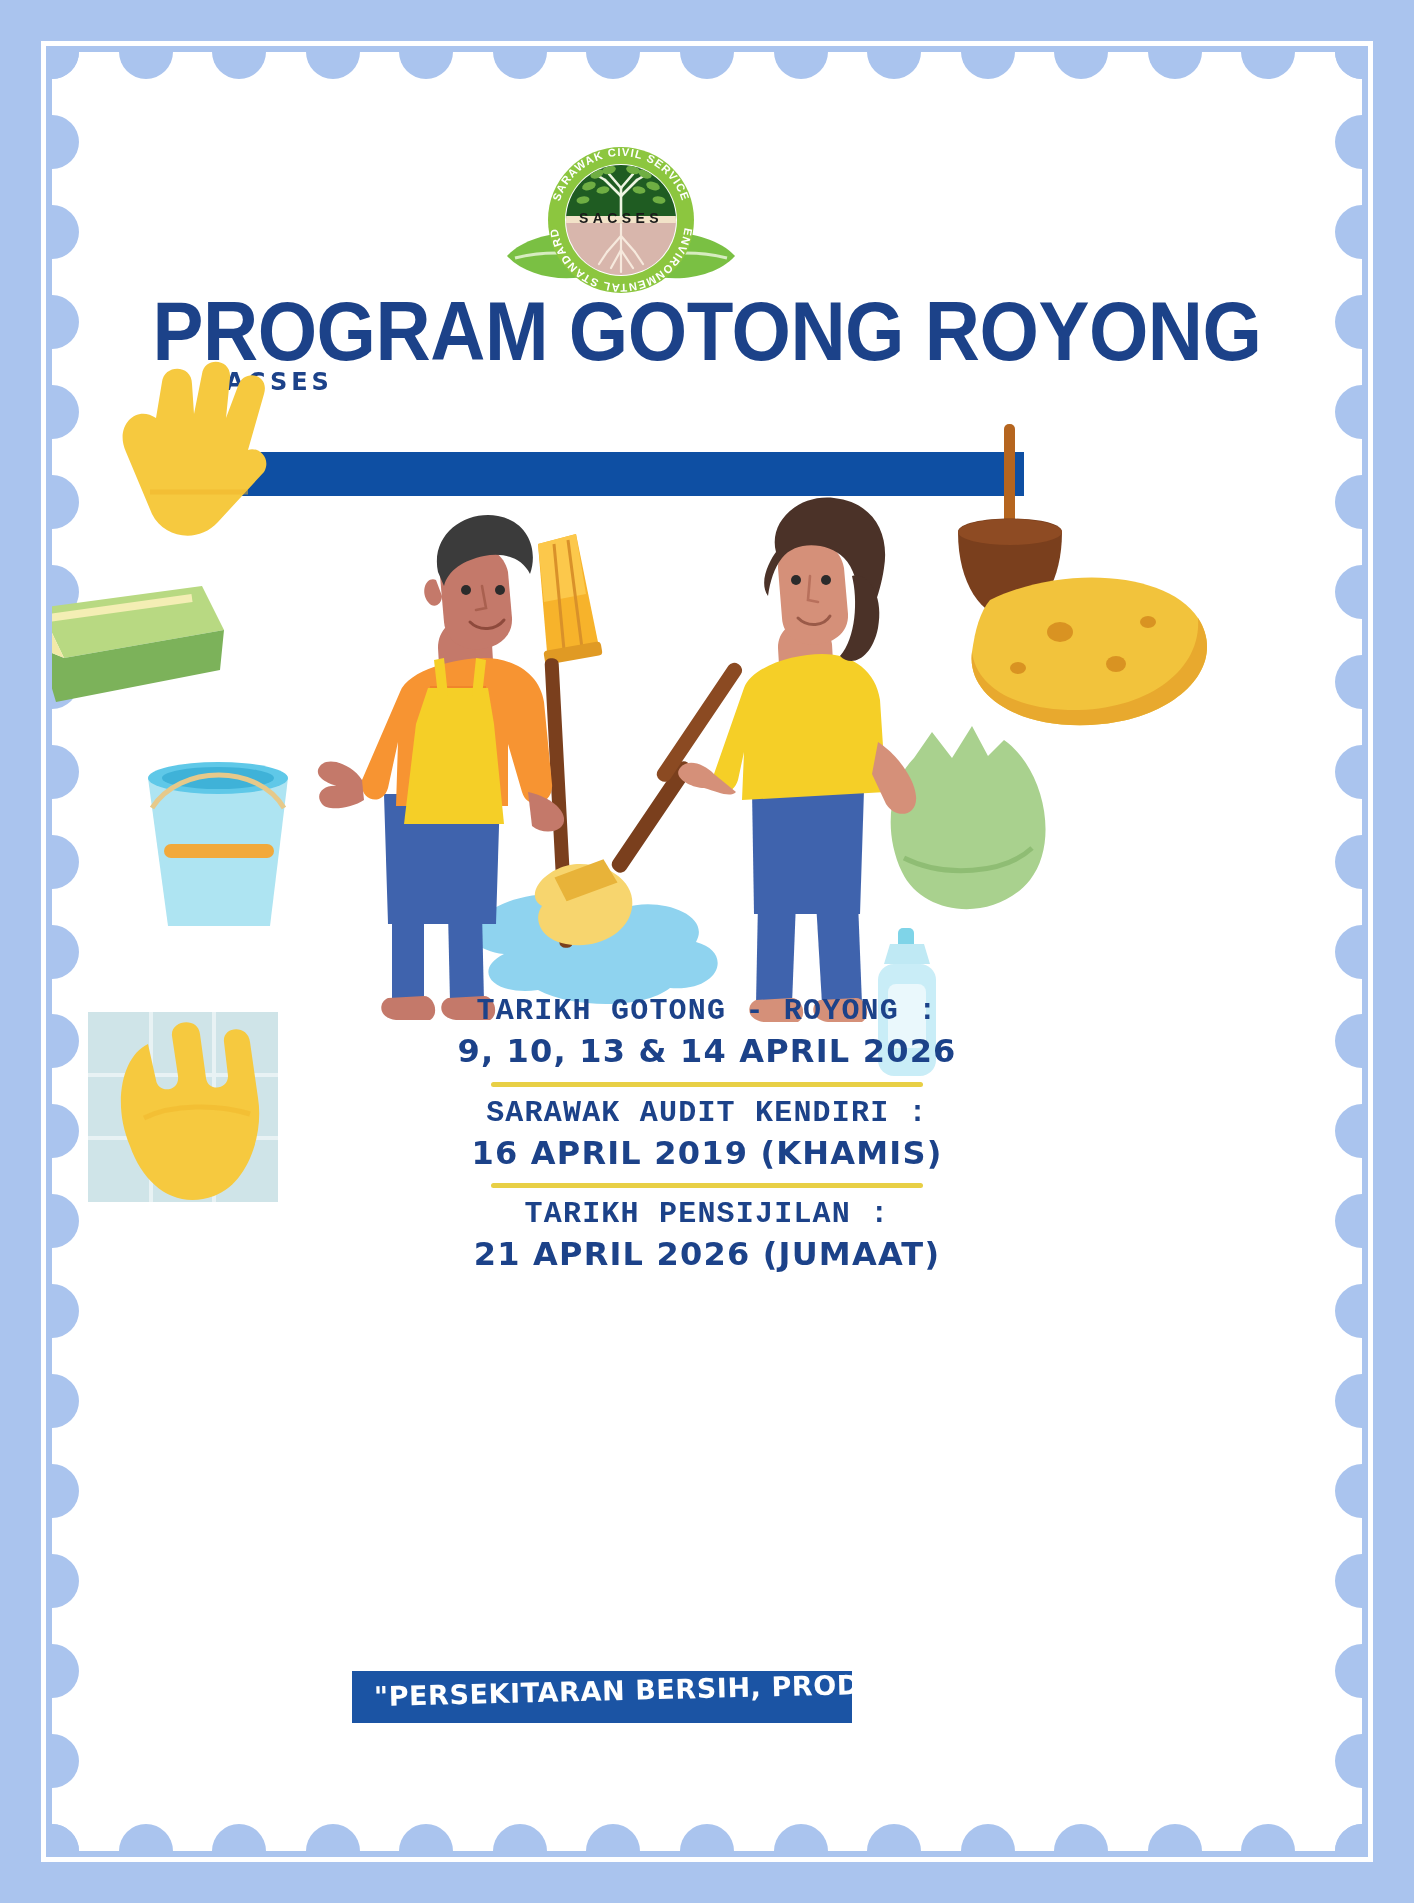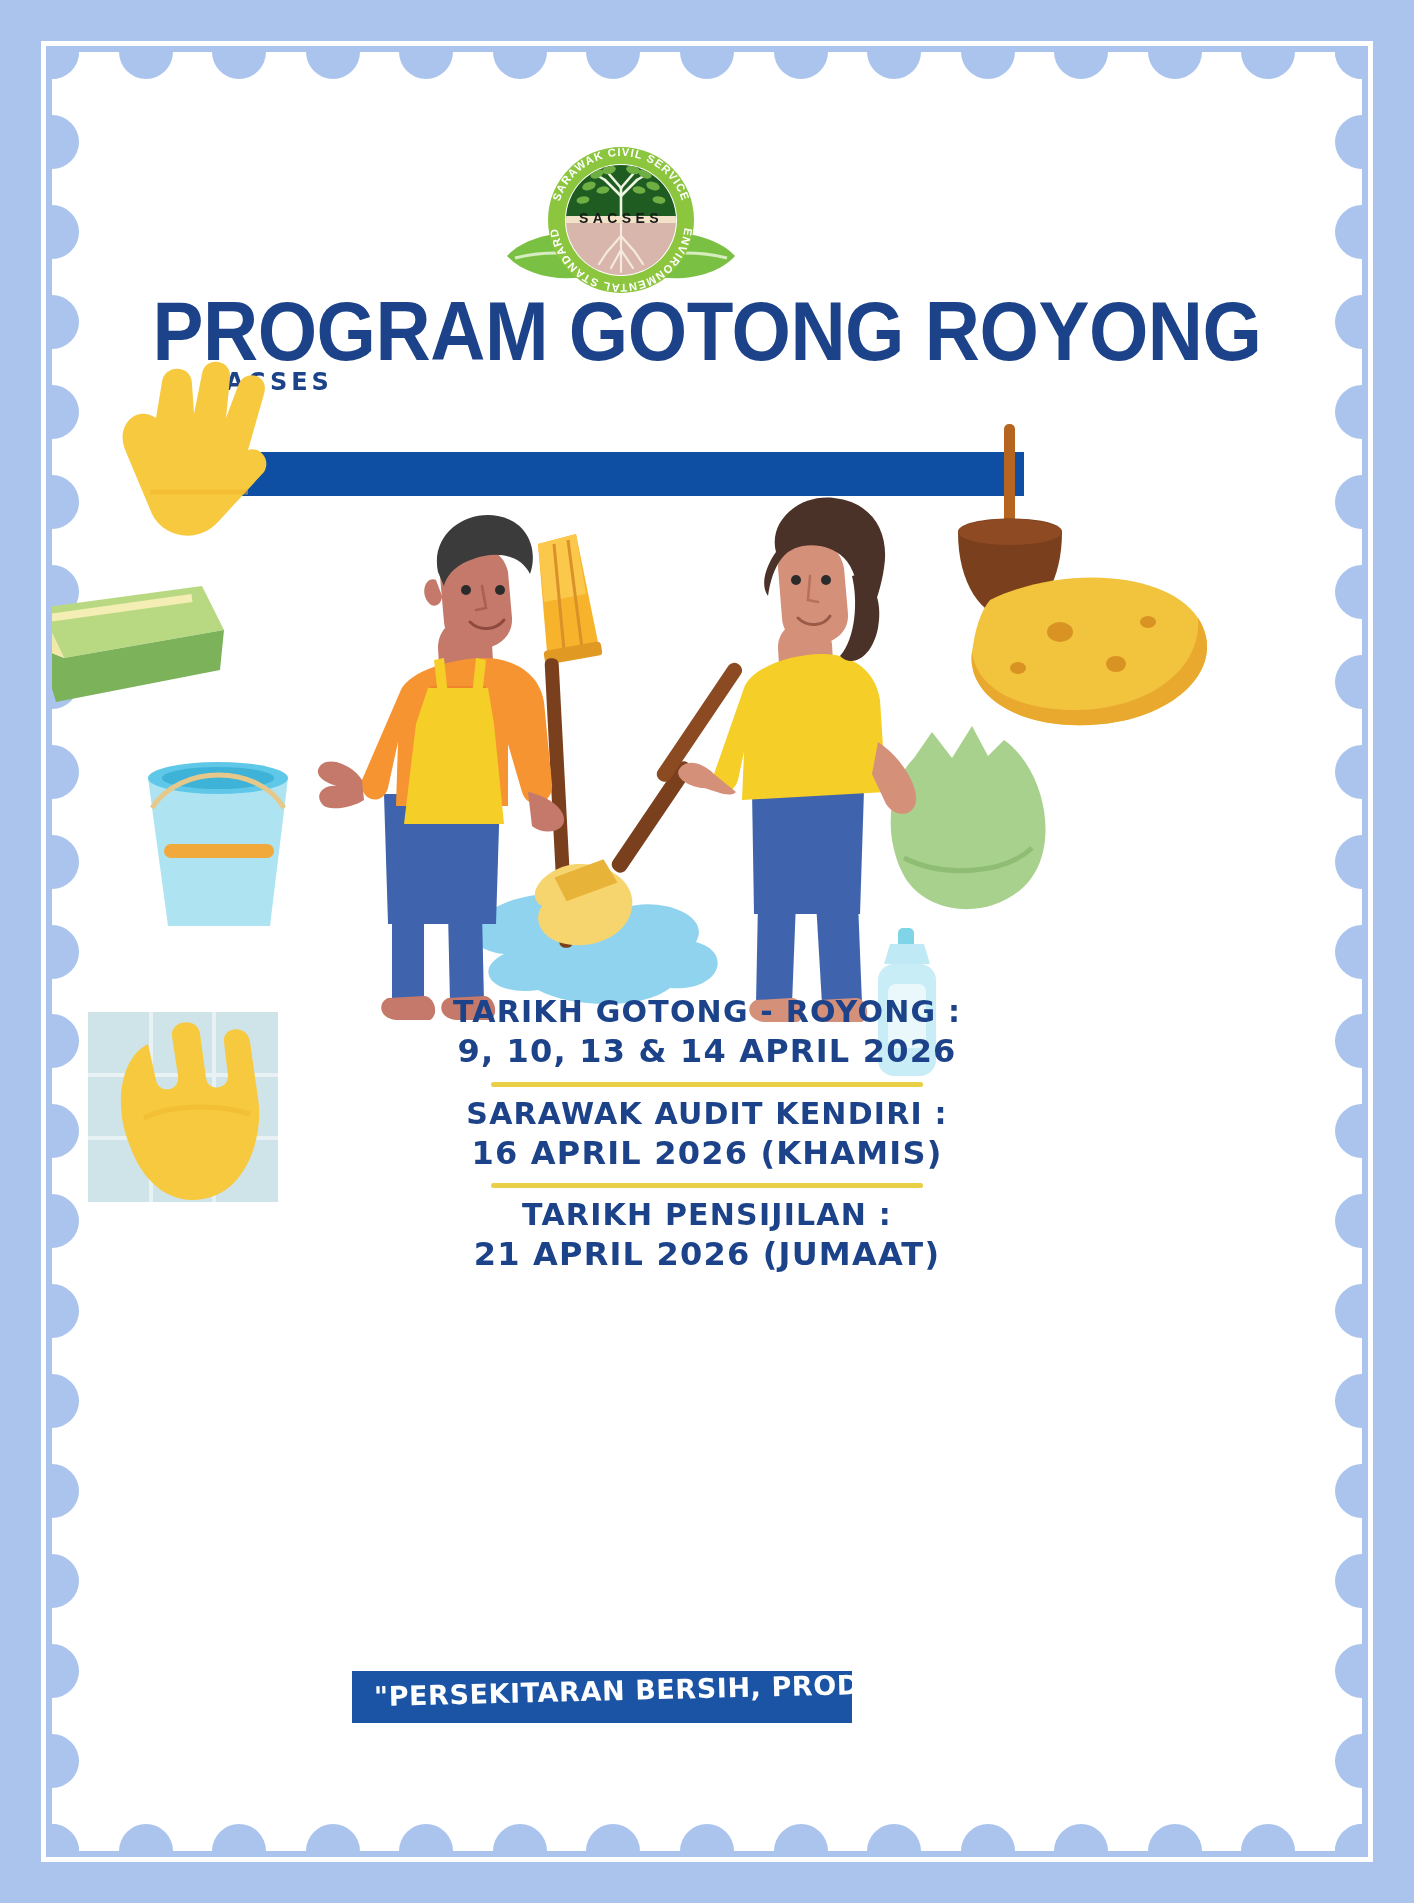--- a/index.html
+++ b/index.html
@@ -83,21 +83,21 @@
   #stage{position:absolute;left:0;top:0;width:1310px;height:1799px;pointer-events:none;}
 
   
   #dates{
     position:absolute;left:255px;top:940px;width:800px;
     text-align:center;color:#1c4289;
     font-family:"DejaVu Sans",sans-serif;
     font-weight:700;
     letter-spacing:1.2px;
   }
-  .d-label{font-size:30px;line-height:1.30;}
+  .d-label{font-size:30px;line-height:1.30;font-family:Liberation Mono, monospace;}
   .d-big{font-size:32px;line-height:1.30;}
   .gold-rule{
     height:5px;background:#e8cf45;border-radius:3px;
     margin:9px auto 7px auto;width:432px;
   }
   .blk{margin:0;}
 
   
   #banner{
     position:absolute;left:300px;top:1619px;
@@ -416,21 +416,21 @@
 
         <div>
           <p class="blk d-label">TARIKH GOTONG - ROYONG :</p>
           <p class="blk d-big">9, 10, 13 &amp; 14 APRIL 2026</p>
         </div>
 
         <div class="gold-rule"></div>
 
         <div>
           <p class="blk d-label">SARAWAK AUDIT KENDIRI :</p>
-          <p class="blk d-big">16 APRIL 2026 (KHAMIS)</p>
+          <p class="blk d-big">16 APRIL 2019 (KHAMIS)</p>
         </div>
 
         <div class="gold-rule"></div>
 
         <div>
           <p class="blk d-label">TARIKH PENSIJILAN :</p>
           <p class="blk d-big">21 APRIL 2026 (JUMAAT)</p>
         </div>
       </div>
 

